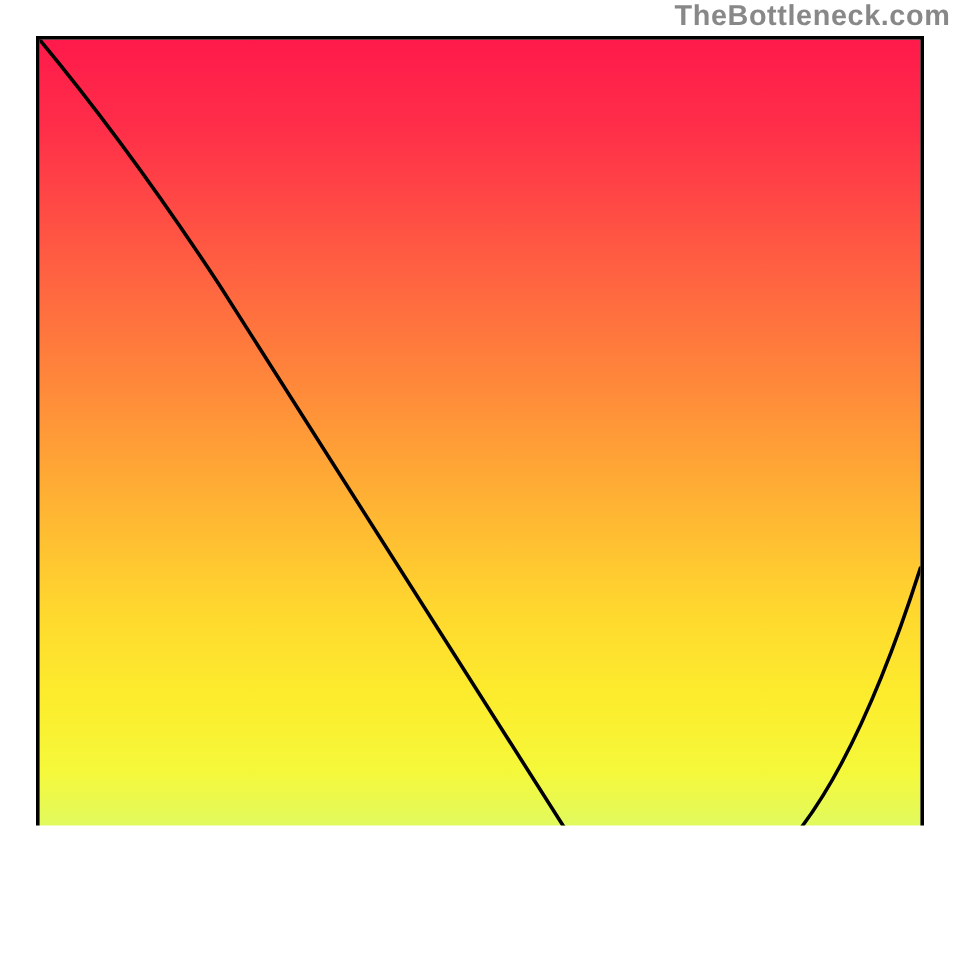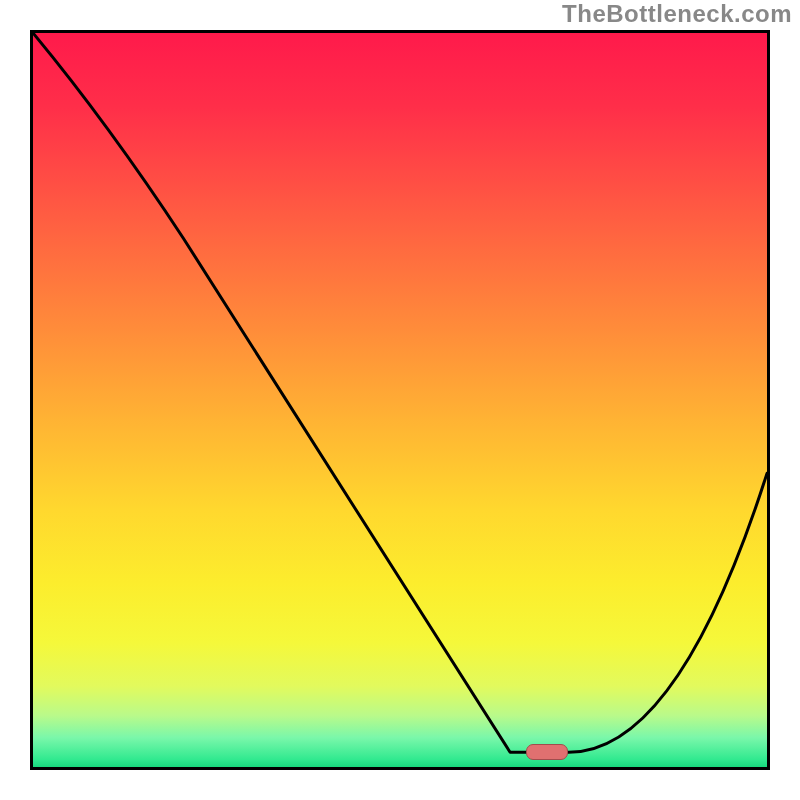--- a/index.html
+++ b/index.html
@@ -1,16 +1,16 @@
 <!DOCTYPE html>
 <html><head>
 <meta charset="utf-8">
 <style>
   body{margin:0;padding:0;background:#fff;}
-  .frame{width:800px;height:800px;position:relative;}
+  .frame{width:800px;height:688px;position:relative;}
   .watermark{position:absolute;top:0;right:8px;font-family:Arial,Helvetica,sans-serif;font-size:24px;font-weight:bold;color:#888;letter-spacing:0.5px;}
   .plot{position:absolute;top:30px;left:30px;width:740px;height:740px;border:3px solid #000;box-sizing:border-box;background:linear-gradient(to bottom,
     #ff1a4b 0%,
     #ff2e49 10%,
     #ff5d42 25%,
     #ff8b3a 40%,
     #ffb733 54%,
     #ffd82e 65%,
     #fced2d 75%,
     #f5f83a 83%,

